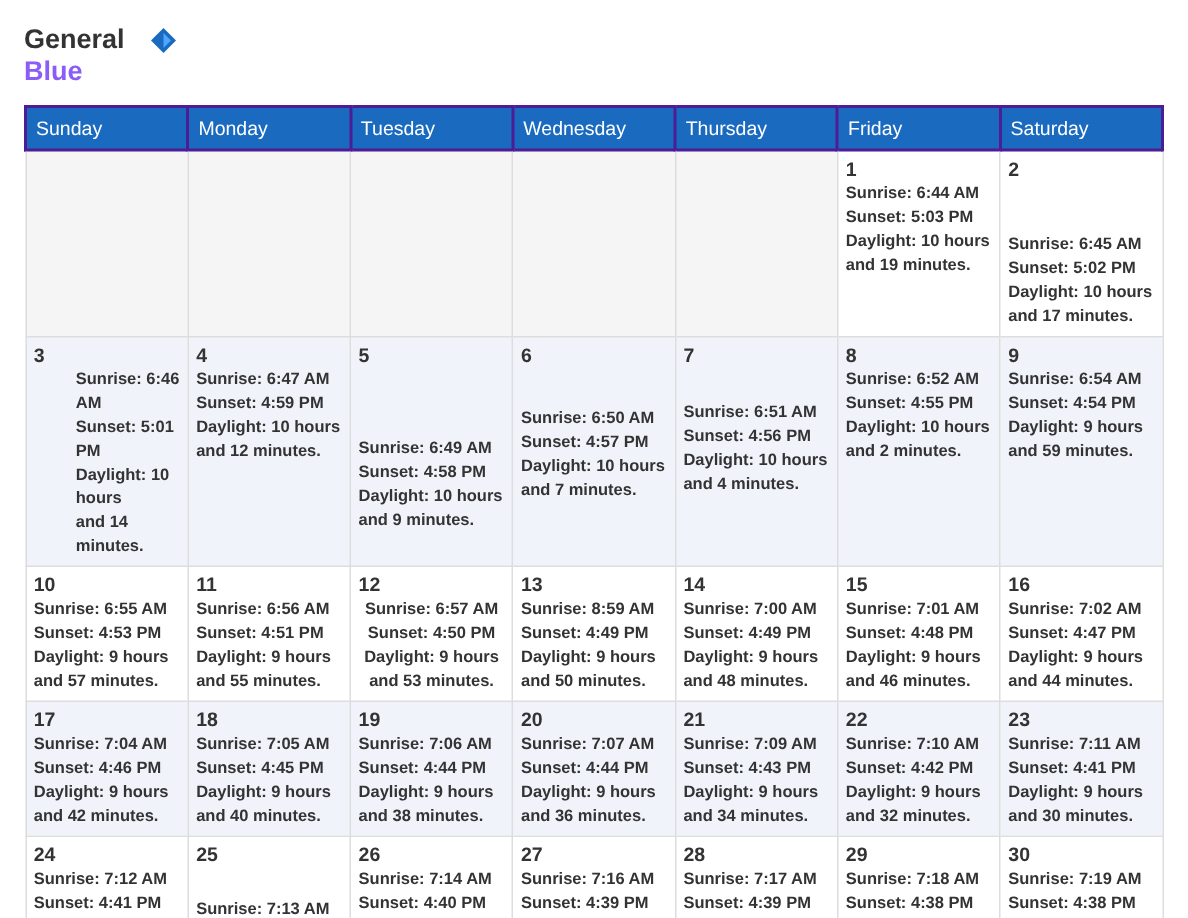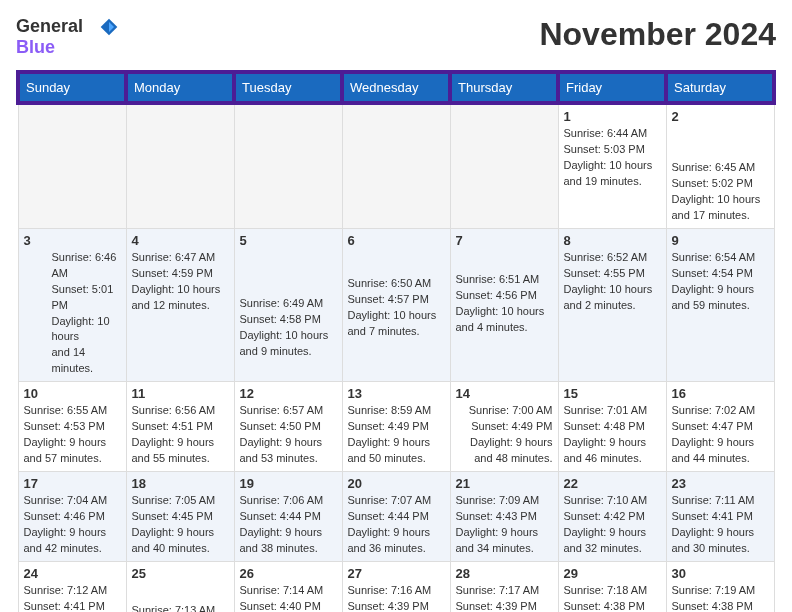--- a/index.html
+++ b/index.html
@@ -58,21 +58,21 @@
       border-collapse: collapse;
       table-layout: fixed;
     }
     th {
       background-color: #1a6abf;
       color: white;
       text-align: left;
       padding: 6px 6px;
       font-size: 13px;
       font-weight: normal;
-      border: 4px solid #4c1d95;
+      border: 2px solid #4c1d95;
     }
     td {
       vertical-align: top;
       padding: 4px 5px;
       border: 1px solid #ddd;
       font-size: 11px;
       color: #333;
       height: 85px;
       background: #fff;
     }
@@ -83,40 +83,40 @@
       background: #f0f4fa;
     }
     .day-num {
       font-size: 13px;
       font-weight: bold;
       margin-bottom: 2px;
     }
     .day-info {
       line-height: 1.45;
       font-size: 11px;
+      font-weight: bold;
     }
   </style>
 </head>
 <body>
 
 <div class="header">
   <div class="logo">
     <div class="logo-text">
       <span class="logo-general">General</span>
       <svg class="logo-icon" viewBox="0 0 24 24" xmlns="http://www.w3.org/2000/svg">
         <polygon points="12,2 22,12 12,22 2,12" fill="#1a6abf"></polygon>
         <polygon points="12,6 18,12 12,18" fill="#4da6ff"></polygon>
       </svg>
     </div>
     <div>
       <span class="logo-blue">Blue</span>
     </div>
   </div>
   <div class="title-section">
-    <div class="month-title">November 2024</div>
   </div>
 </div>
 
 <table>
   <thead>
     <tr>
     <th>Sunday</th>
         <th>Monday</th>
         <th>Tuesday</th>
         <th>Wednesday</th>
@@ -208,35 +208,35 @@
         </td>
         <td>
           <div class="day-num">11</div>
           <div class="day-info" style="white-space: pre-line;">Sunrise: 6:56 AM
 Sunset: 4:51 PM
 Daylight: 9 hours
 and 55 minutes.</div>
         </td>
         <td>
           <div class="day-num">12</div>
-          <div class="day-info" style="white-space: pre-line;">Sunrise: 6:57 AM
+          <div class="day-info" style="white-space: pre-line; text-align: center;">Sunrise: 6:57 AM
 Sunset: 4:50 PM
 Daylight: 9 hours
 and 53 minutes.</div>
         </td>
         <td>
           <div class="day-num">13</div>
           <div class="day-info" style="white-space: pre-line;">Sunrise: 8:59 AM
 Sunset: 4:49 PM
 Daylight: 9 hours
 and 50 minutes.</div>
         </td>
         <td>
           <div class="day-num">14</div>
-          <div class="day-info" style="white-space: pre-line; text-align: right;">Sunrise: 7:00 AM
+          <div class="day-info" style="white-space: pre-line;">Sunrise: 7:00 AM
 Sunset: 4:49 PM
 Daylight: 9 hours
 and 48 minutes.</div>
         </td>
         <td>
           <div class="day-num">15</div>
           <div class="day-info" style="white-space: pre-line;">Sunrise: 7:01 AM
 Sunset: 4:48 PM
 Daylight: 9 hours
 and 46 minutes.</div>

